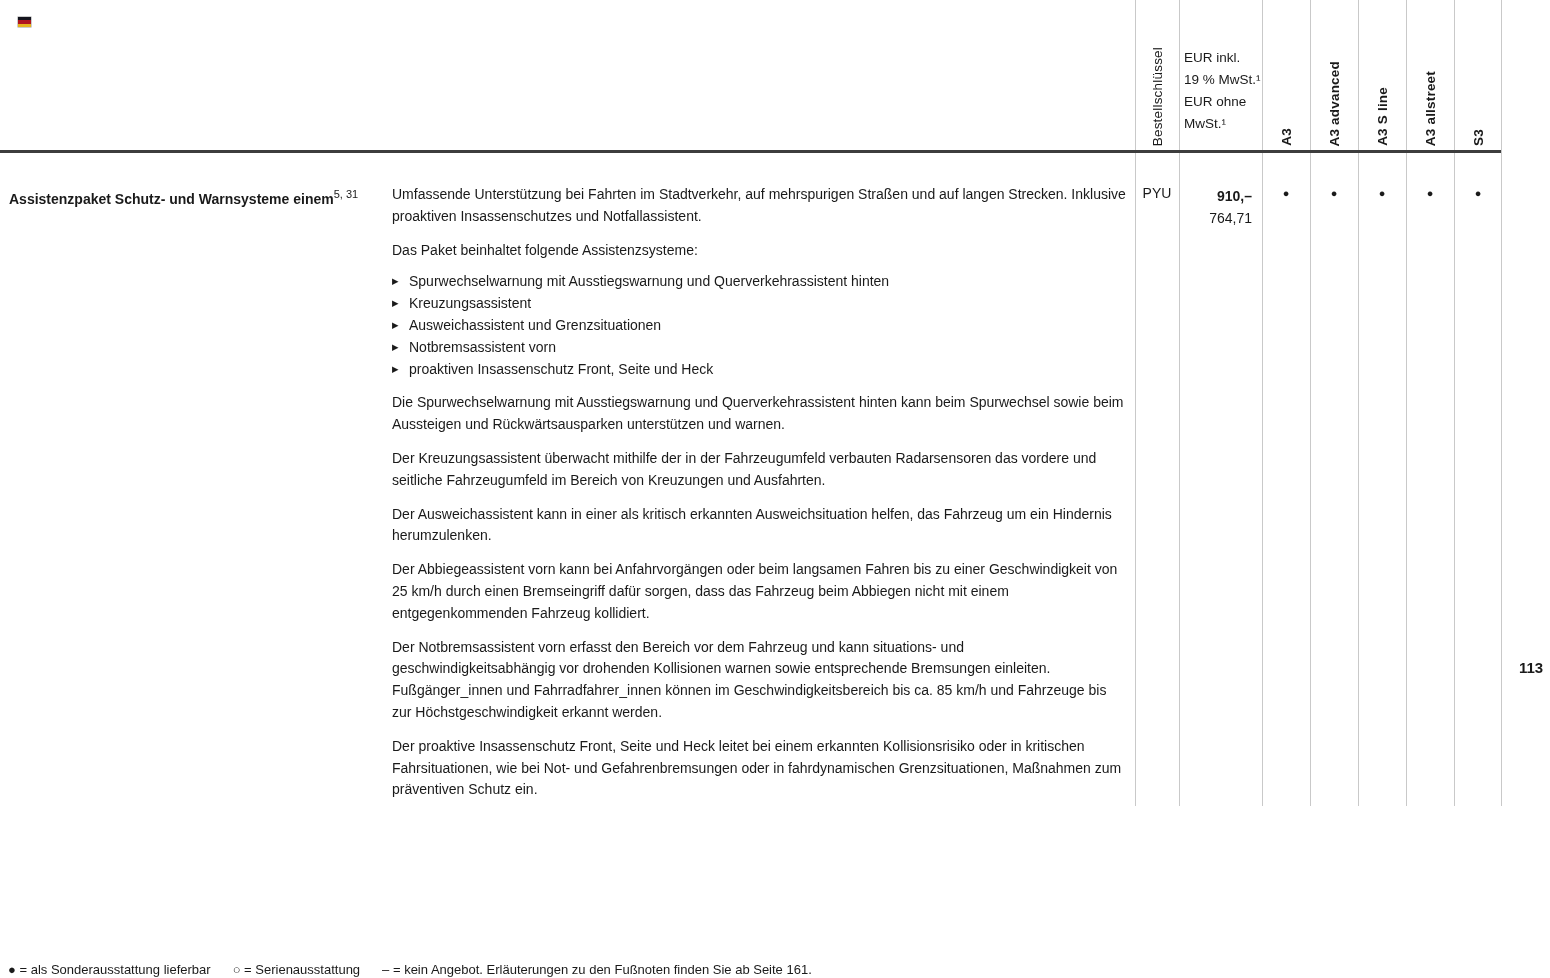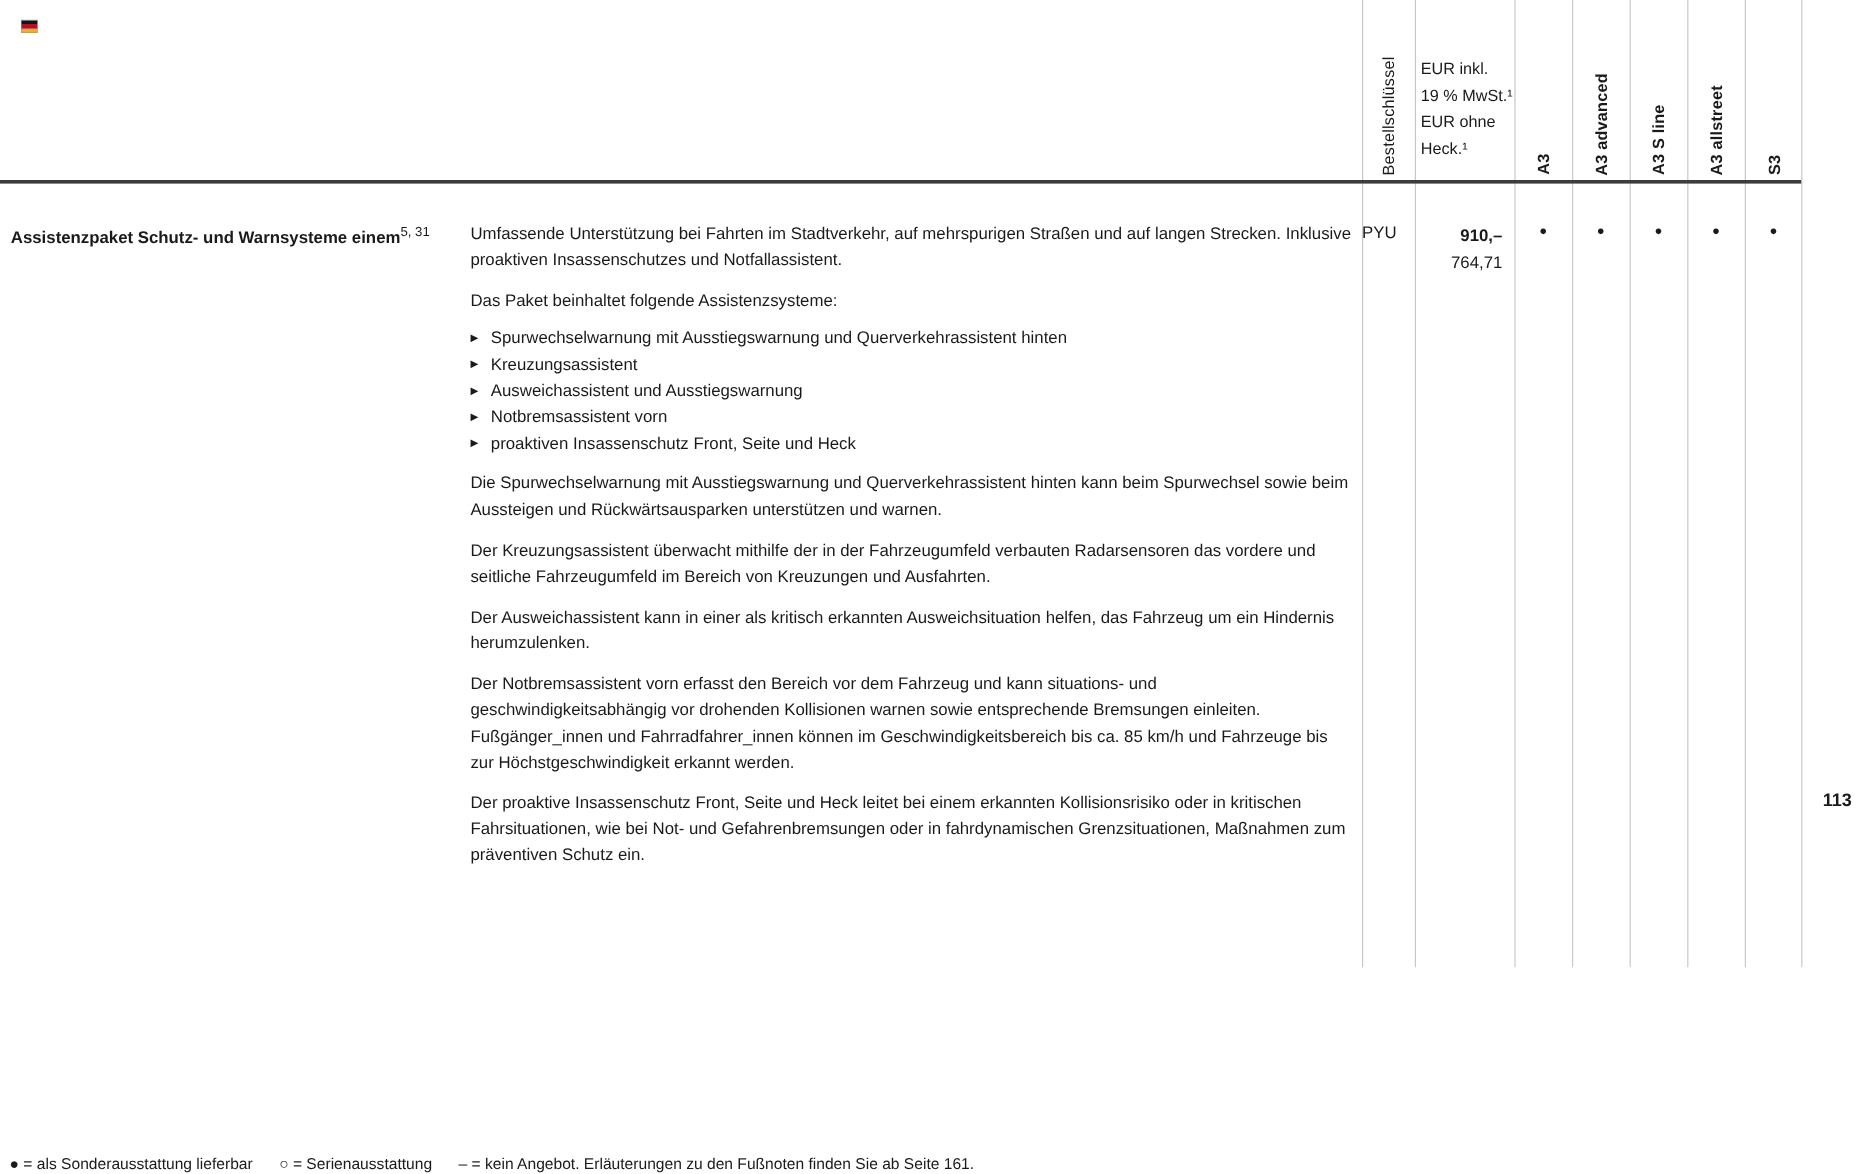--- a/index.html
+++ b/index.html
@@ -122,21 +122,21 @@
     font-size: 8.5px;
     line-height: 21.8px;
   }
   .bullet-text { flex: 1; }
 
   .row-code {
     position: absolute;
     left: 1135px;
     top: 185px;
     width: 44px;
-    text-align: left;
+    text-align: center;
     font-size: 14px;
   }
   .row-price {
     position: absolute;
     left: 1184px;
     top: 185px;
     width: 68px;
     text-align: right;
     font-size: 14px;
     line-height: 22px;
@@ -200,21 +200,21 @@
 
   <div class="eur-header">
     <div class="incl">
 
     <div>EUR inkl.</div>
         <div>19 % MwSt.¹</div>
       </div>
     <div class="excl">
 
     <div>EUR ohne</div>
-        <div>Heck.¹</div>
+        <div>MwSt.¹</div>
       </div>
   </div>
 
   <div class="model-headers">
 
       <div class="model-cell">
         <span class="vtext bold">A3</span>
       </div>
 
       <div class="model-cell">
@@ -250,38 +250,39 @@
           <span class="bullet-text">Spurwechselwarnung mit Ausstiegswarnung und Querverkehrassistent hinten</span>
         </div>
 
         <div class="bullet">
           <span class="bullet-marker">▶</span>
           <span class="bullet-text">Kreuzungsassistent</span>
         </div>
 
         <div class="bullet">
           <span class="bullet-marker">▶</span>
-          <span class="bullet-text">Ausweichassistent und Ausstiegswarnung</span>
+          <span class="bullet-text">Ausweichassistent und Grenzsituationen</span>
         </div>
 
         <div class="bullet">
           <span class="bullet-marker">▶</span>
           <span class="bullet-text">Notbremsassistent vorn</span>
         </div>
 
         <div class="bullet">
           <span class="bullet-marker">▶</span>
           <span class="bullet-text">proaktiven Insassenschutz Front, Seite und Heck</span>
         </div>
       </div>
     <div>
 
     <p class="para">Die Spurwechselwarnung mit Ausstiegswarnung und Querverkehrassistent hinten kann beim Spurwechsel sowie beim Aussteigen und Rückwärtsausparken unterstützen und warnen.</p>
         <p class="para">Der Kreuzungsassistent überwacht mithilfe der in der Fahrzeugumfeld verbauten Radarsensoren das vordere und seitliche Fahrzeugumfeld im Bereich von Kreuzungen und Ausfahrten.</p>
         <p class="para">Der Ausweichassistent kann in einer als kritisch erkannten Ausweichsituation helfen, das Fahrzeug um ein Hindernis herumzulenken.</p>
+        <p class="para">Der Abbiegeassistent vorn kann bei Anfahrvorgängen oder beim langsamen Fahren bis zu einer Geschwindigkeit von 25 km/h durch einen Bremseingriff dafür sorgen, dass das Fahrzeug beim Abbiegen nicht mit einem entgegenkommenden Fahrzeug kollidiert.</p>
         <p class="para">Der Notbremsassistent vorn erfasst den Bereich vor dem Fahrzeug und kann situations- und geschwindigkeitsabhängig vor drohenden Kollisionen warnen sowie entsprechende Bremsungen einleiten. Fußgänger_innen und Fahrradfahrer_innen können im Geschwindigkeitsbereich bis ca. 85 km/h und Fahrzeuge bis zur Höchstgeschwindigkeit erkannt werden.</p>
         <p class="para">Der proaktive Insassenschutz Front, Seite und Heck leitet bei einem erkannten Kollisionsrisiko oder in kritischen Fahrsituationen, wie bei Not- und Gefahrenbremsungen oder in fahrdynamischen Grenzsituationen, Maßnahmen zum präventiven Schutz ein.</p>
       </div>
   </div>
 
   <div class="row-code">PYU</div>
 
   <div class="row-price">
     <div class="incl">910,–</div>
     <div class="excl">764,71</div>

